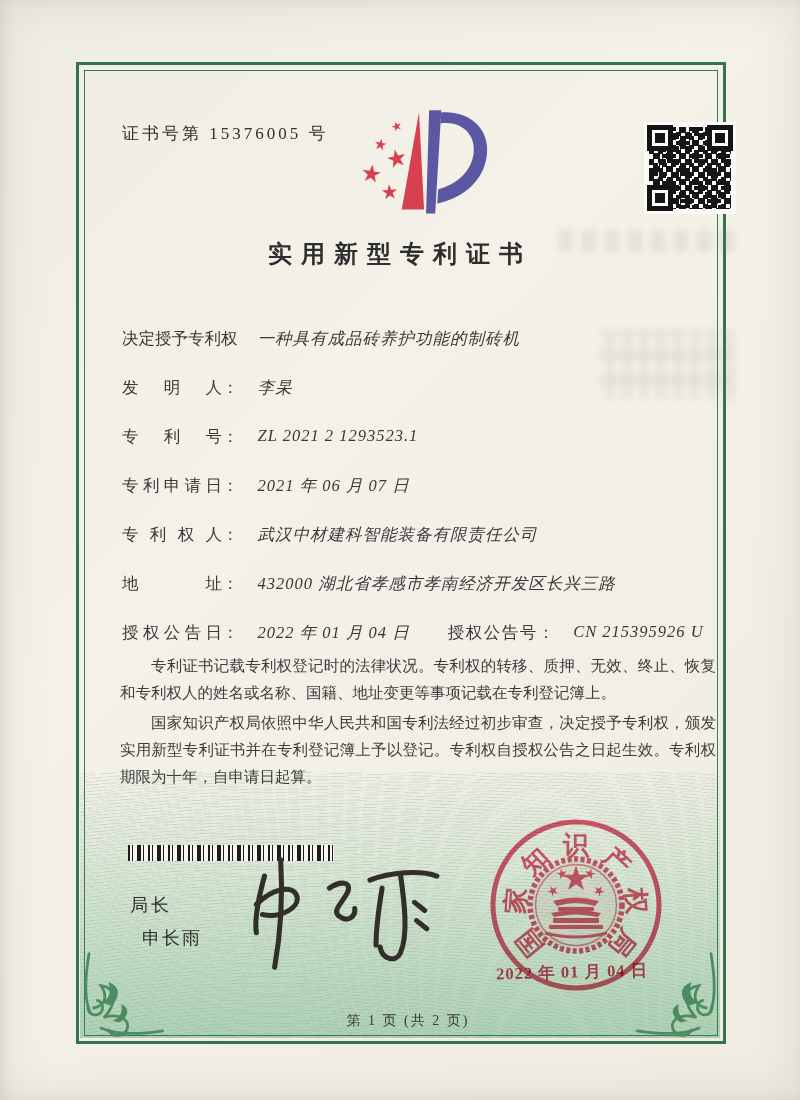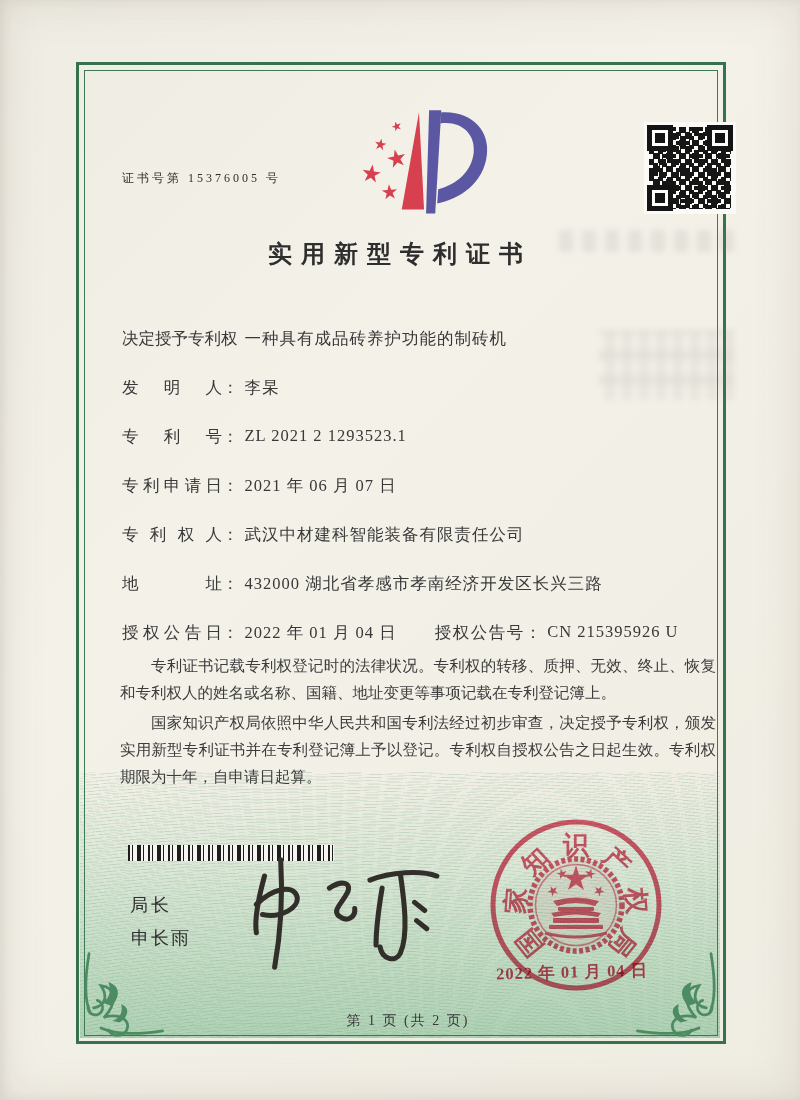--- a/index.html
+++ b/index.html
@@ -13,21 +13,21 @@
       repeating-radial-gradient(ellipse 1400px 520px at 30% 165%, rgba(80,150,100,.13) 0 2px, rgba(0,0,0,0) 2px 9px),
       repeating-radial-gradient(ellipse 1300px 480px at 72% 175%, rgba(80,150,100,.10) 0 2px, rgba(0,0,0,0) 2px 8px),
       linear-gradient(to bottom, rgba(190,220,195,0) 0%, rgba(178,213,185,.40) 40%, rgba(158,201,168,.80) 100%);}
   
   .frame{position:absolute;left:76px;top:62px;width:644px;height:976px;border:3px solid #37724e;z-index:2;}
   .frame-inner{position:absolute;left:5px;top:5px;right:5px;bottom:5px;border:1px solid #3c7a54;}
   .corner{position:absolute;z-index:3;width:92px;height:92px;}
   .corner-br{left:630px;top:948px;}
   .corner-bl{left:78px;top:948px;transform:scaleX(-1);}
   
-  .cert-no{position:absolute;left:122px;top:122px;z-index:4;font-size:12px;letter-spacing:3px;color:#2f2f2f;margin-top:48px;}
+  .cert-no{position:absolute;left:122px;top:122px;z-index:4;font-size:17px;letter-spacing:3px;color:#2f2f2f;}
   .logo{position:absolute;left:344px;top:106px;width:152px;height:122px;z-index:4;}
   .qr{position:absolute;left:644px;top:122px;width:92px;height:92px;background:#fbfaf7;z-index:4;padding:5px;box-sizing:border-box;}
   .qr-noise{position:relative;width:100%;height:100%;
     background:
       repeating-conic-gradient(#161616 0% 25%, rgba(0,0,0,0) 0% 50%) 0px 0px/9px 9px,
       repeating-conic-gradient(#161616 0% 25%, rgba(0,0,0,0) 0% 50%) 4px 6px/13px 13px;}
   .finder{position:absolute;width:26px;height:26px;background:#fff;border:5px solid #141414;box-sizing:border-box;}
   .finder::after{content:"";position:absolute;inset:3px;background:#141414;}
   .f-tl{left:-2px;top:-2px;} .f-tr{right:-2px;top:-2px;} .f-bl{left:-2px;bottom:-2px;}
   
@@ -37,30 +37,30 @@
   .ghost2{left:598px;top:330px;width:136px;height:70px;opacity:.16;
     background:repeating-linear-gradient(0deg,rgba(0,0,0,0) 0 15px,rgba(115,115,122,.55) 15px 25px),
                repeating-linear-gradient(90deg,rgba(115,115,122,.55) 0 10px,rgba(0,0,0,0) 10px 17px);}
   .title{position:absolute;left:0;right:0;top:238px;z-index:4;margin:0;text-align:center;
     font-size:24px;font-weight:700;letter-spacing:9px;color:#2e2e2e;}
   
   .fields{position:absolute;left:122px;right:72px;top:328px;z-index:4;color:#383838;}
   .row{height:29px;margin-bottom:20px;font-size:16.5px;white-space:nowrap;}
   .label{display:inline-block;width:100px;text-align:justify;text-align-last:justify;vertical-align:top;}
   .colon{display:inline-block;vertical-align:top;}
-  .value{display:inline-block;margin-left:6px;vertical-align:top;letter-spacing:1px;}
+  .value{display:inline-block;margin-left:19px;vertical-align:top;letter-spacing:1px;font-style:italic;}
   .label-auto{display:inline-block;width:auto;margin-left:38px;letter-spacing:1.5px;vertical-align:top;}
   
   .paras{position:absolute;left:120px;right:84px;top:652px;z-index:4;color:#3c3c3c;}
   .paras p{margin:0 0 2px 0;font-size:15.5px;line-height:1.76;text-indent:2em;text-align:justify;}
   
   .barcode{position:absolute;left:128px;top:845px;width:206px;height:16px;z-index:4;
     background:repeating-linear-gradient(90deg,#1d1d1d 0 2px,#f7f5ef 2px 4px,#1d1d1d 4px 5px,#f7f5ef 5px 9px,#1d1d1d 9px 13px,#f7f5ef 13px 15px,#1d1d1d 15px 16px,#f7f5ef 16px 20px);}
   .official-title{position:absolute;left:130px;top:893px;z-index:4;font-size:18px;letter-spacing:3px;color:#2f2f2f;font-family:"Liberation Sans","DejaVu Sans",sans-serif;}
-  .official-name{position:absolute;left:131px;top:926px;z-index:4;font-size:18px;letter-spacing:2px;color:#2f2f2f;font-family:"Liberation Sans","DejaVu Sans",sans-serif;}
+  .official-name{position:absolute;left:142px;top:926px;z-index:4;font-size:18px;letter-spacing:2px;color:#2f2f2f;font-family:"Liberation Sans","DejaVu Sans",sans-serif;}
   .signature{position:absolute;left:228px;top:853px;width:218px;height:118px;z-index:4;}
   .seal{position:absolute;left:487px;top:816px;width:178px;height:178px;z-index:5;opacity:.93;mix-blend-mode:multiply;}
   .seal-date{position:absolute;left:496px;top:961px;width:190px;z-index:5;color:#d5485f;font-size:16.5px;font-weight:600;letter-spacing:1px;transform:rotate(-1.5deg);mix-blend-mode:multiply;}
   .page-footer{position:absolute;left:0;right:0;top:1012px;z-index:4;text-align:center;font-size:14px;letter-spacing:2px;color:#3a3a3a;padding-left:16px;}
   .back-note{position:absolute;left:0;right:0;top:1058px;z-index:4;text-align:center;font-size:15px;font-weight:600;letter-spacing:4px;color:#3a3a3a;}
   .seal-char{font-size:26px;font-weight:700;}
 </style>
 </head>
 <body>
 

